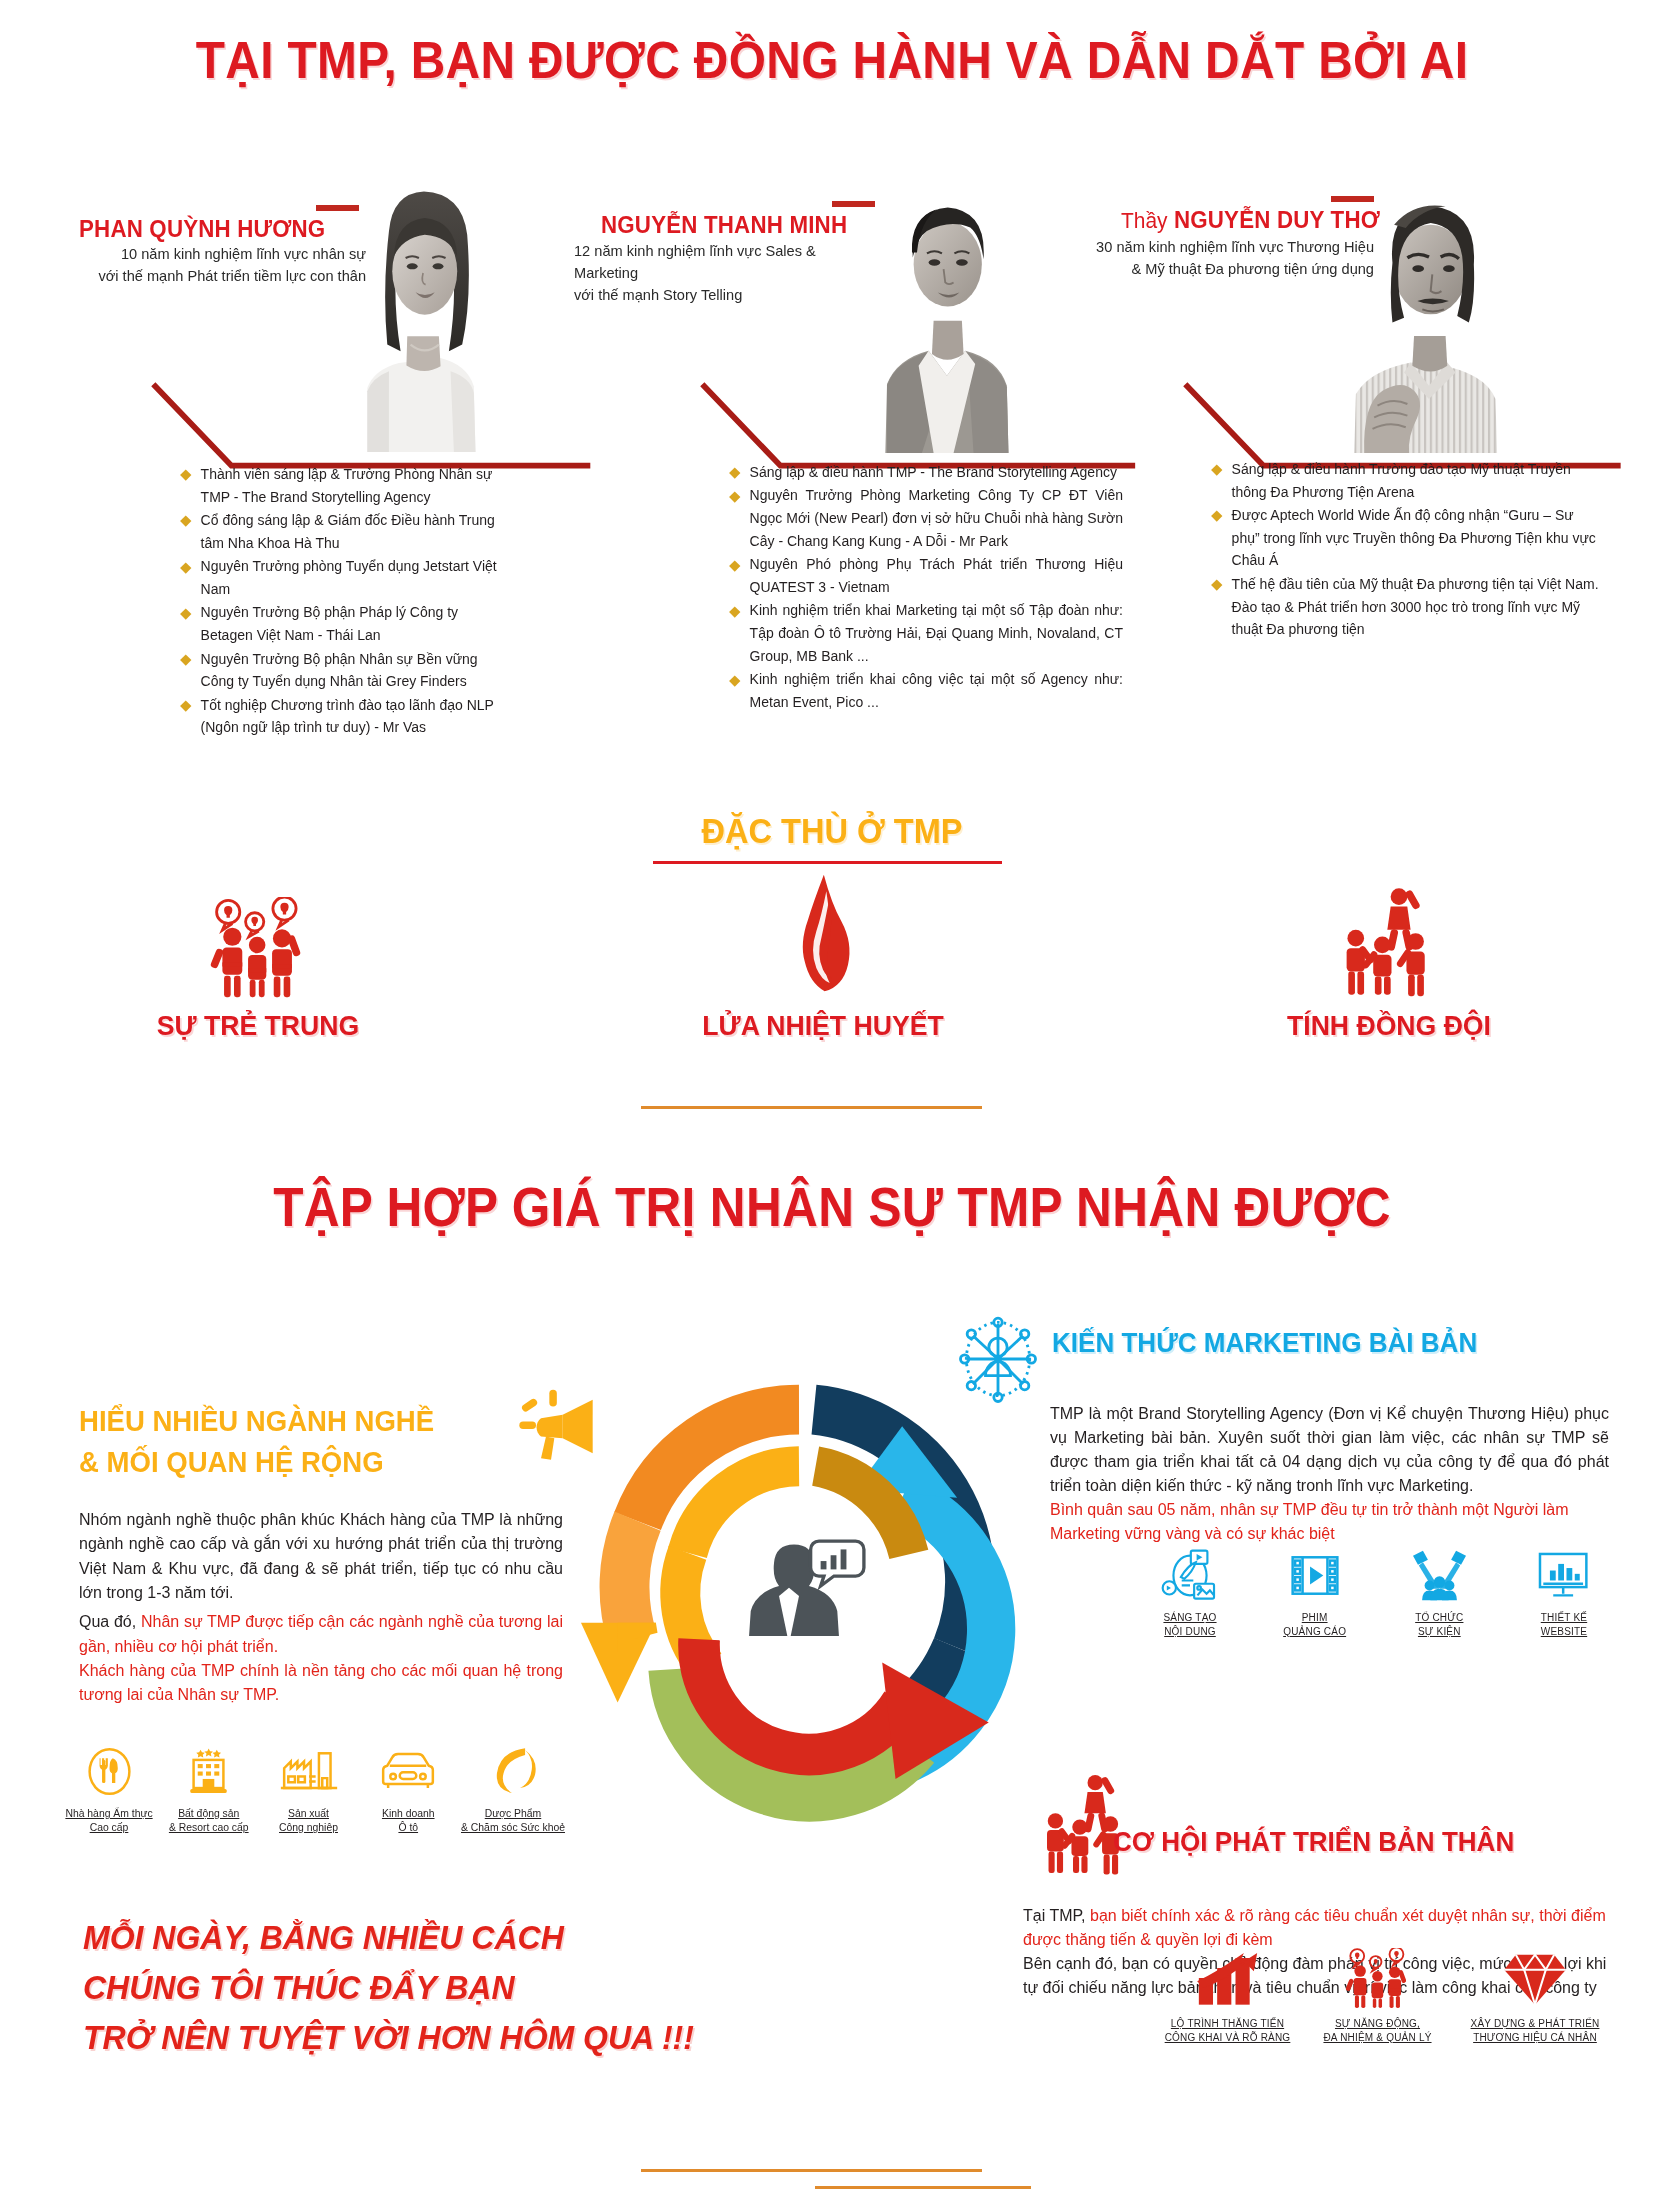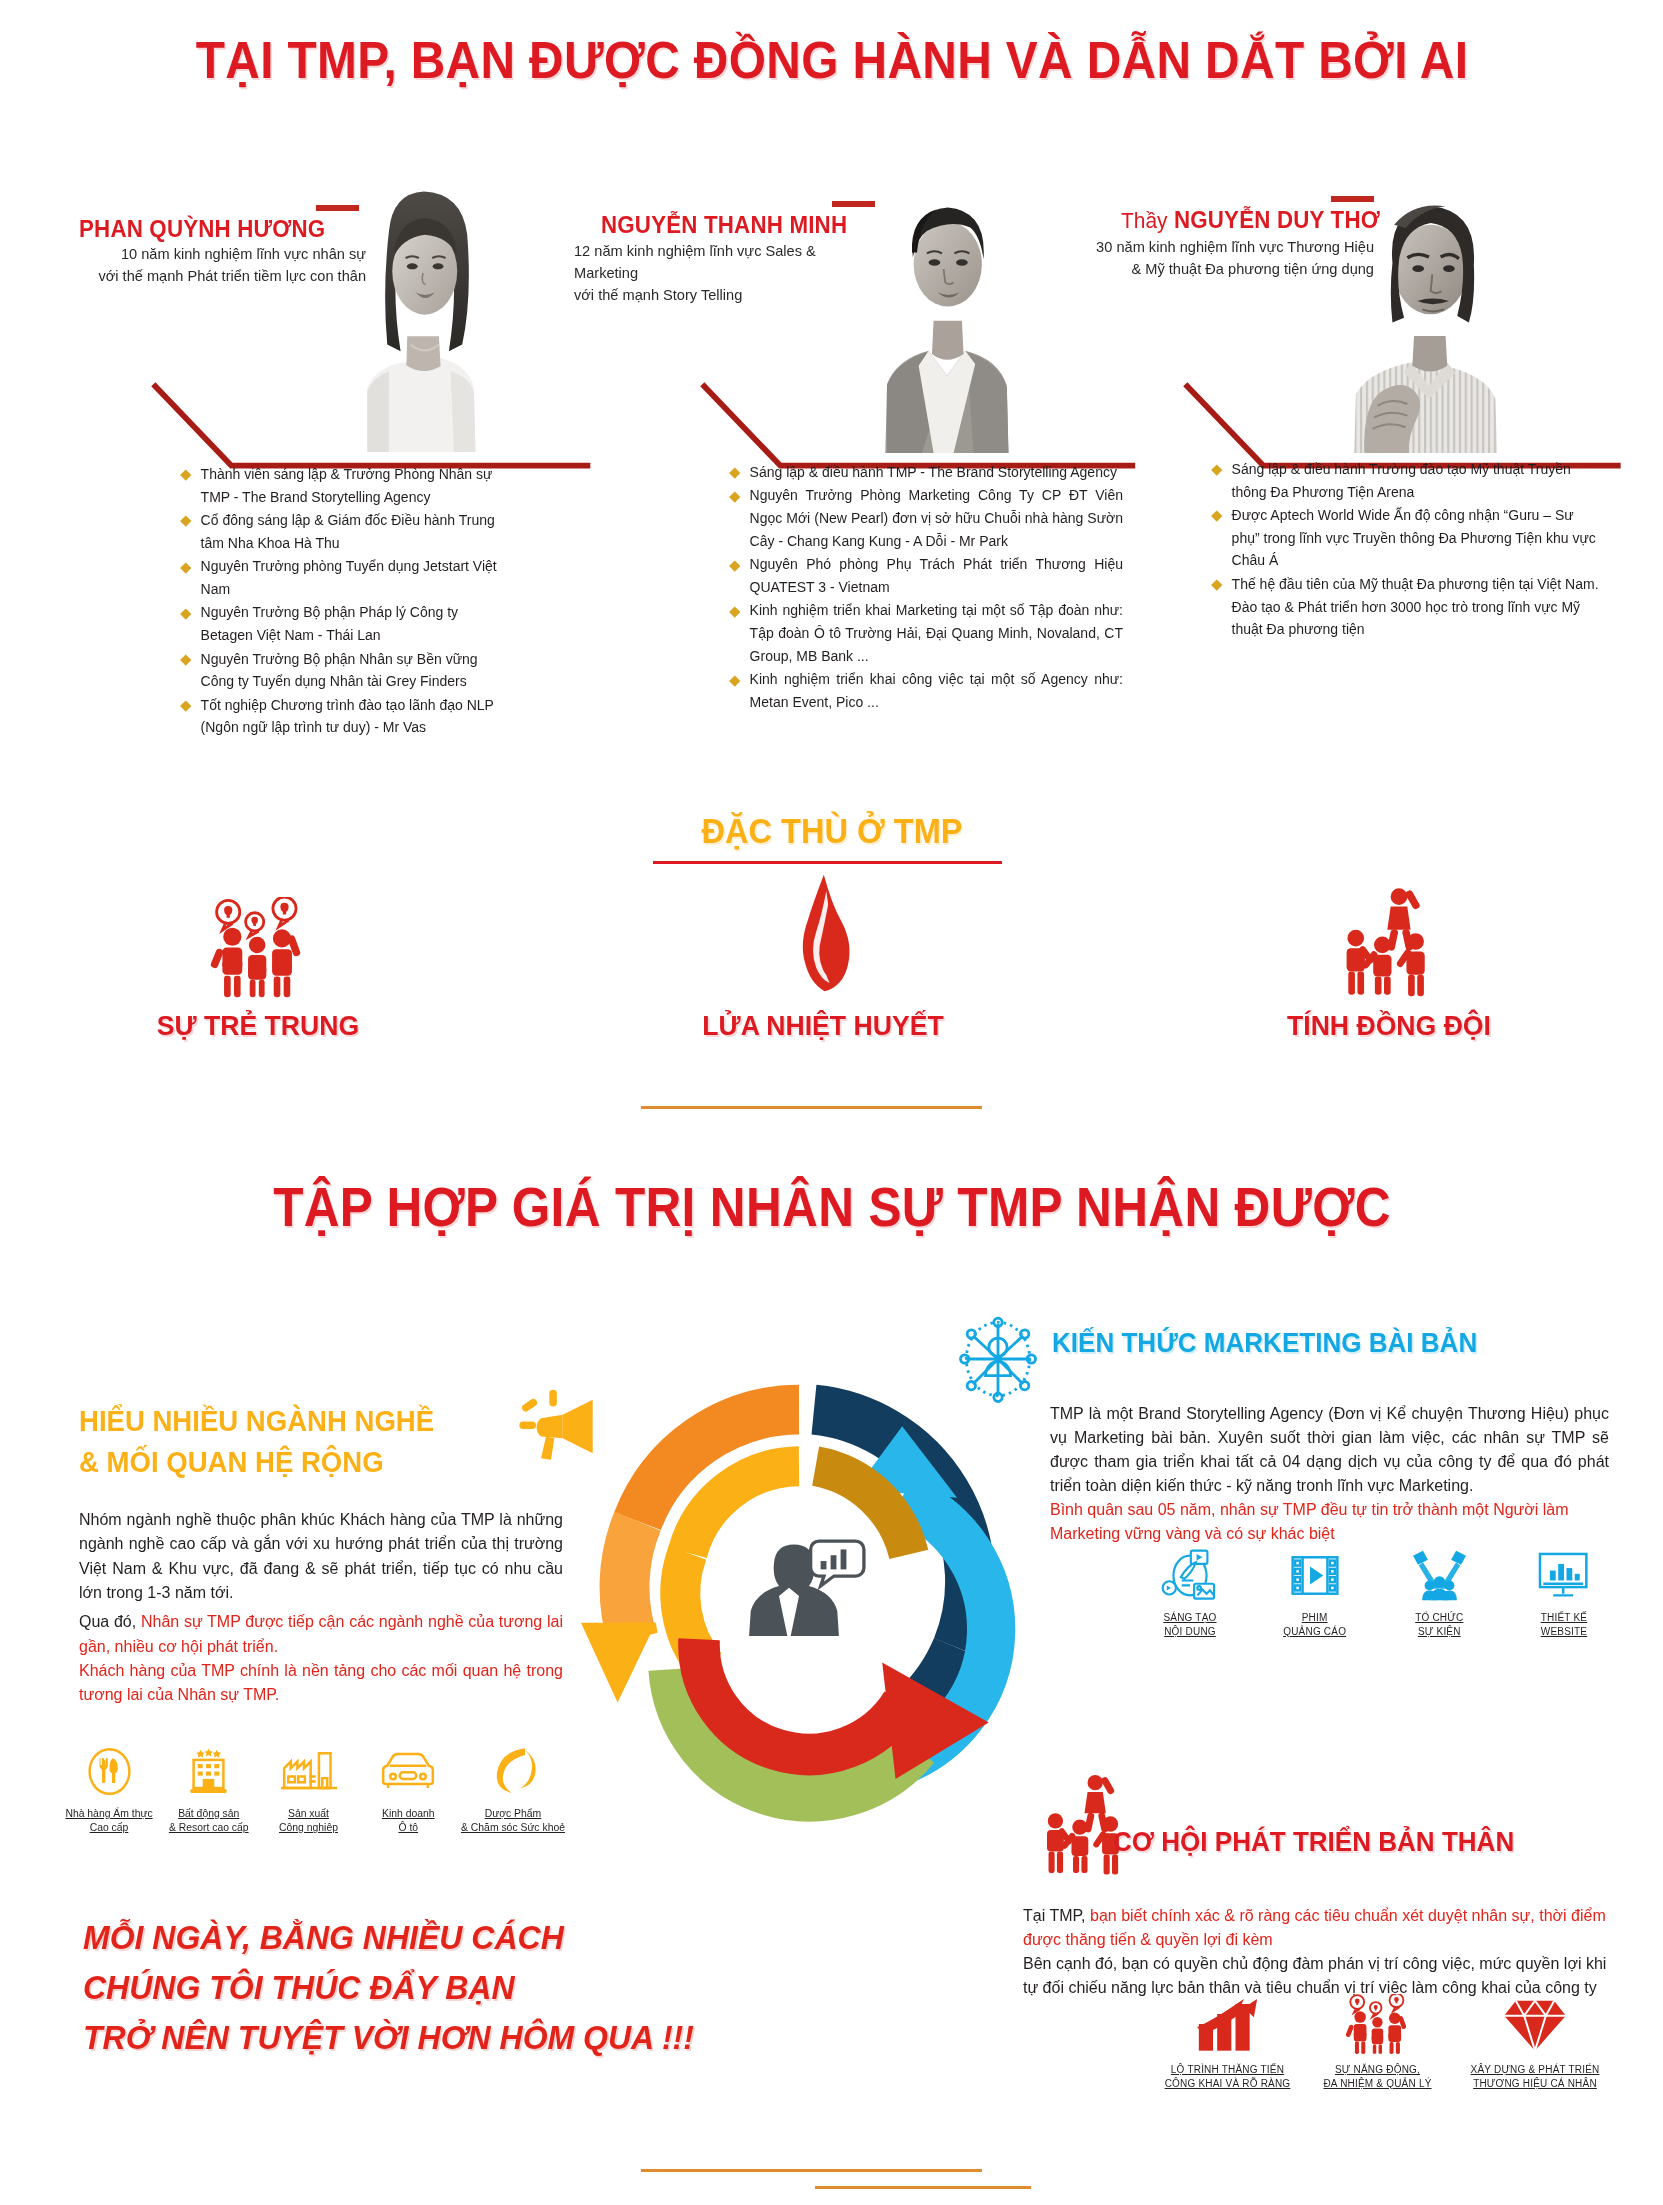--- a/index.html
+++ b/index.html
@@ -756,21 +756,21 @@
 </div>
 <div class="abs" id="right2-title">CƠ HỘI PHÁT TRIỂN BẢN THÂN</div>
 <div class="abs" id="right2-body">
   <div style="height:47px;"></div>
   <div>
     <span>Tại TMP, </span><span class="red">bạn biết chính xác &amp; rõ ràng các tiêu chuẩn xét duyệt nhân sự, thời điểm được thăng tiến &amp; quyền lợi đi kèm</span>
   </div>
   <div>Bên cạnh đó, bạn có quyền chủ động đàm phán vị trí công việc, mức quyền lợi khi tự đối chiếu năng lực bản thân và tiêu chuẩn vị trí việc làm công khai của công ty</div>
 </div>
 
-<div class="icon-row" style="top:1994px;left:1156px;width:458px;justify-content:space-between;">
+<div class="icon-row" style="top:1948px;left:1156px;width:458px;justify-content:space-between;">
   <div class="icon-cell" style="width:143px;">
     <div>
       <svg width="72" height="60" viewBox="0 0 86 72">
         <g fill="#d8291c">
           <rect x="8" y="36" width="17" height="32"></rect>
           <rect x="30" y="24" width="17" height="44"></rect>
           <rect x="52" y="12" width="17" height="56"></rect>
           <path d="M6 40 Q30 28 50 14 L62 6 L56 20 L78 6 L74 28 L64 18 Q44 36 14 48 Z"></path>
         </g>
       </svg>

